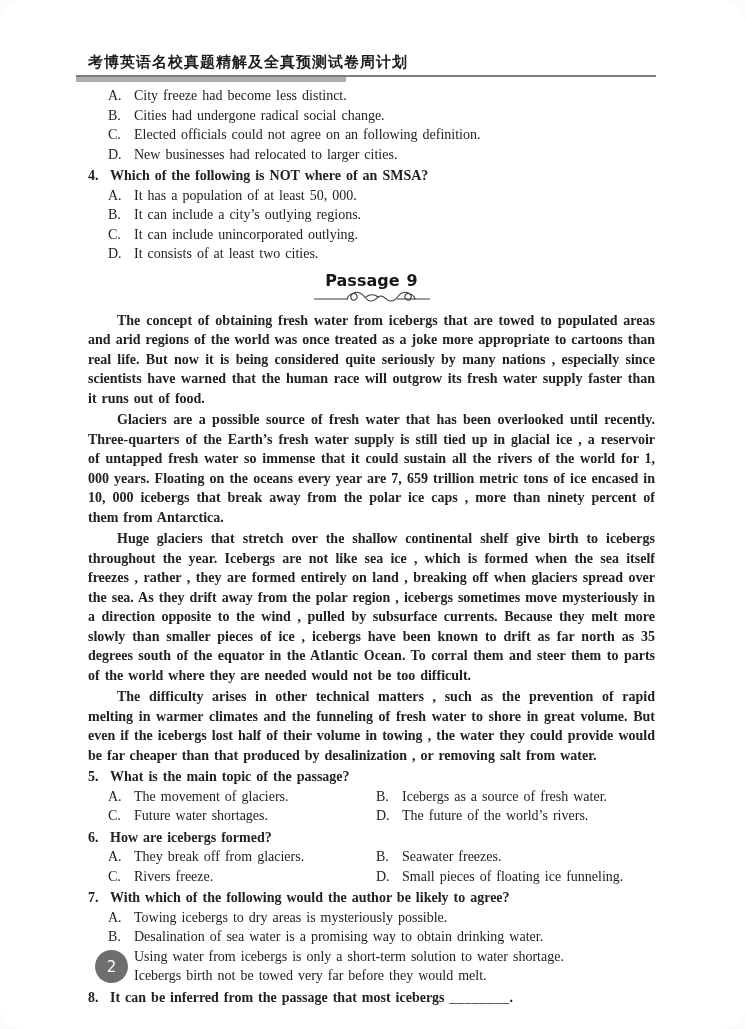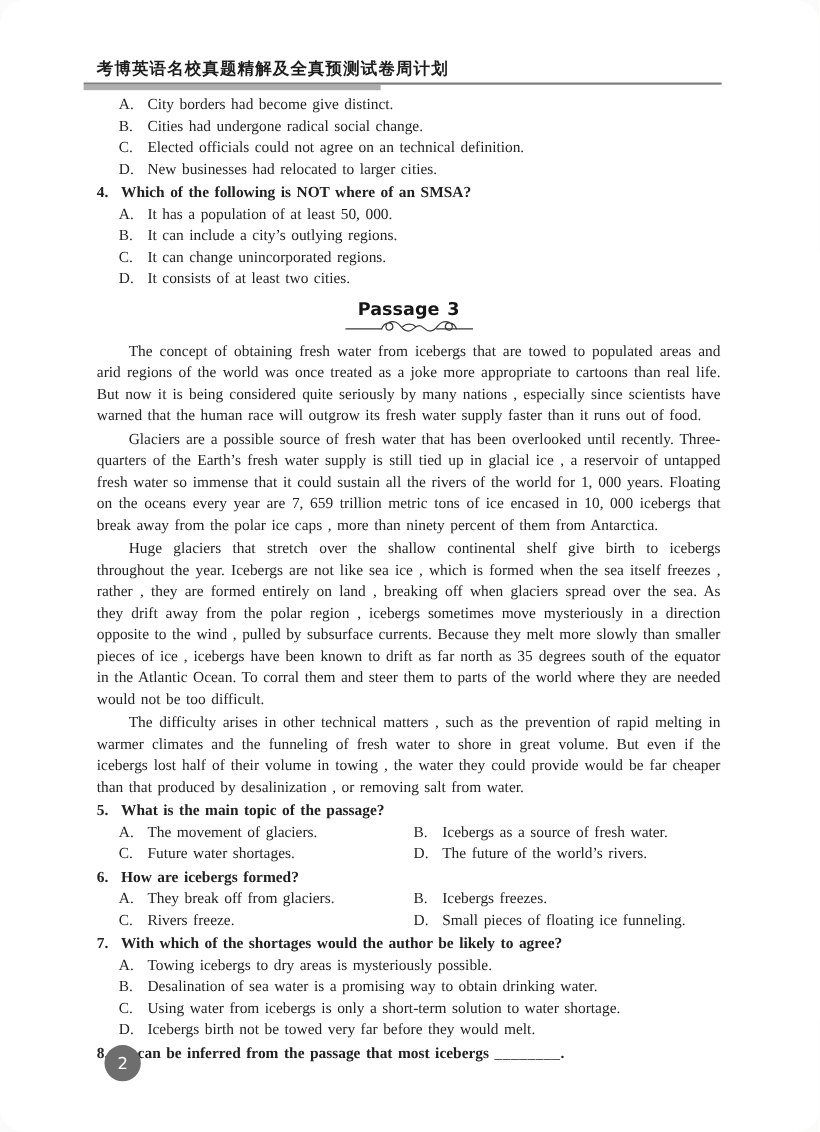--- a/index.html
+++ b/index.html
@@ -67,20 +67,21 @@
     line-height: 18px;
     color: #161616;
   }
   .flourish { margin-top: 1px; line-height: 0; }
   .flourish svg { display: inline-block; }
 
   .para {
     margin: 0 0 2px 0;
     text-align: justify;
     text-indent: 29px;
+    font-weight: bold;
   }
 
   .fill-blank { font-weight: 400; letter-spacing: 0.5px; }
   .blank-period { font-weight: 700; }
 
   
   .page-num-circle {
     position: absolute;
     left: 95px; top: 950px;
     width: 33px; height: 33px;
@@ -103,29 +104,29 @@
       <div class="rule-thin"></div>
       <div class="rule-thick"></div>
     </div>
   </div>
 
   <div class="content">
 
     <div class="options-block">
       <div class="option-row">
         <span class="opt-label">A.</span>
-        <span class="opt-text">City borders had become give distinct.</span>
+        <span class="opt-text">City freeze had become less distinct.</span>
       </div>
       <div class="option-row">
         <span class="opt-label">B.</span>
         <span class="opt-text">Cities had undergone radical social change.</span>
       </div>
       <div class="option-row">
         <span class="opt-label">C.</span>
-        <span class="opt-text">Elected officials could not agree on an technical definition.</span>
+        <span class="opt-text">Elected officials could not agree on an following definition.</span>
       </div>
       <div class="option-row">
         <span class="opt-label">D.</span>
         <span class="opt-text">New businesses had relocated to larger cities.</span>
       </div>
     </div>
 
     <div class="question">
       <span class="q-num">4.</span>
       <span class="q-stem">Which of the following is NOT where of an SMSA?</span>
@@ -134,30 +135,30 @@
       <div class="option-row">
         <span class="opt-label">A.</span>
         <span class="opt-text">It has a population of at least 50, 000.</span>
       </div>
       <div class="option-row">
         <span class="opt-label">B.</span>
         <span class="opt-text">It can include a city’s outlying regions.</span>
       </div>
       <div class="option-row">
         <span class="opt-label">C.</span>
-        <span class="opt-text">It can change unincorporated regions.</span>
+        <span class="opt-text">It can include unincorporated outlying.</span>
       </div>
       <div class="option-row">
         <span class="opt-label">D.</span>
         <span class="opt-text">It consists of at least two cities.</span>
       </div>
     </div>
 
     <div class="passage-head">
-      <div class="passage-title">Passage 3</div>
+      <div class="passage-title">Passage 9</div>
       <div class="flourish">
         <svg width="116" height="14" viewBox="0 0 116 14" fill="none" stroke="#3a3a3a" stroke-width="1.1" stroke-linecap="round">
           <path d="M0 8 H33"></path>
           <path d="M83 8 H116"></path>
           <path d="M33 8 c2 -6 9 -7 10 -3 c1 4 -5 6 -6 2 c-1 -4 4 -7 9 -5 c5 2 5 8 11 8 c5 0 6 -5 10 -5 c4 0 5 5 10 5 c6 0 6 -6 11 -8 c5 -2 10 1 9 5 c-1 4 -7 2 -6 -2 c1 -4 8 -3 10 3"></path>
           <path d="M52 6 c3 -3 9 -3 12 0"></path>
         </svg>
       </div>
     </div>
 
@@ -193,35 +194,35 @@
       <span class="q-num">6.</span>
       <span class="q-stem">How are icebergs formed?</span>
     </div>
     <div class="options-grid">
       <div class="option-row">
         <span class="opt-label">A.</span>
         <span class="opt-text">They break off from glaciers.</span>
       </div>
       <div class="option-row">
         <span class="opt-label">B.</span>
-        <span class="opt-text">Icebergs freezes.</span>
+        <span class="opt-text">Seawater freezes.</span>
       </div>
       <div class="option-row">
         <span class="opt-label">C.</span>
         <span class="opt-text">Rivers freeze.</span>
       </div>
       <div class="option-row">
         <span class="opt-label">D.</span>
         <span class="opt-text">Small pieces of floating ice funneling.</span>
       </div>
     </div>
 
     <div class="question">
       <span class="q-num">7.</span>
-      <span class="q-stem">With which of the shortages would the author be likely to agree?</span>
+      <span class="q-stem">With which of the following would the author be likely to agree?</span>
     </div>
     <div class="options-block">
       <div class="option-row">
         <span class="opt-label">A.</span>
         <span class="opt-text">Towing icebergs to dry areas is mysteriously possible.</span>
       </div>
       <div class="option-row">
         <span class="opt-label">B.</span>
         <span class="opt-text">Desalination of sea water is a promising way to obtain drinking water.</span>
       </div>

